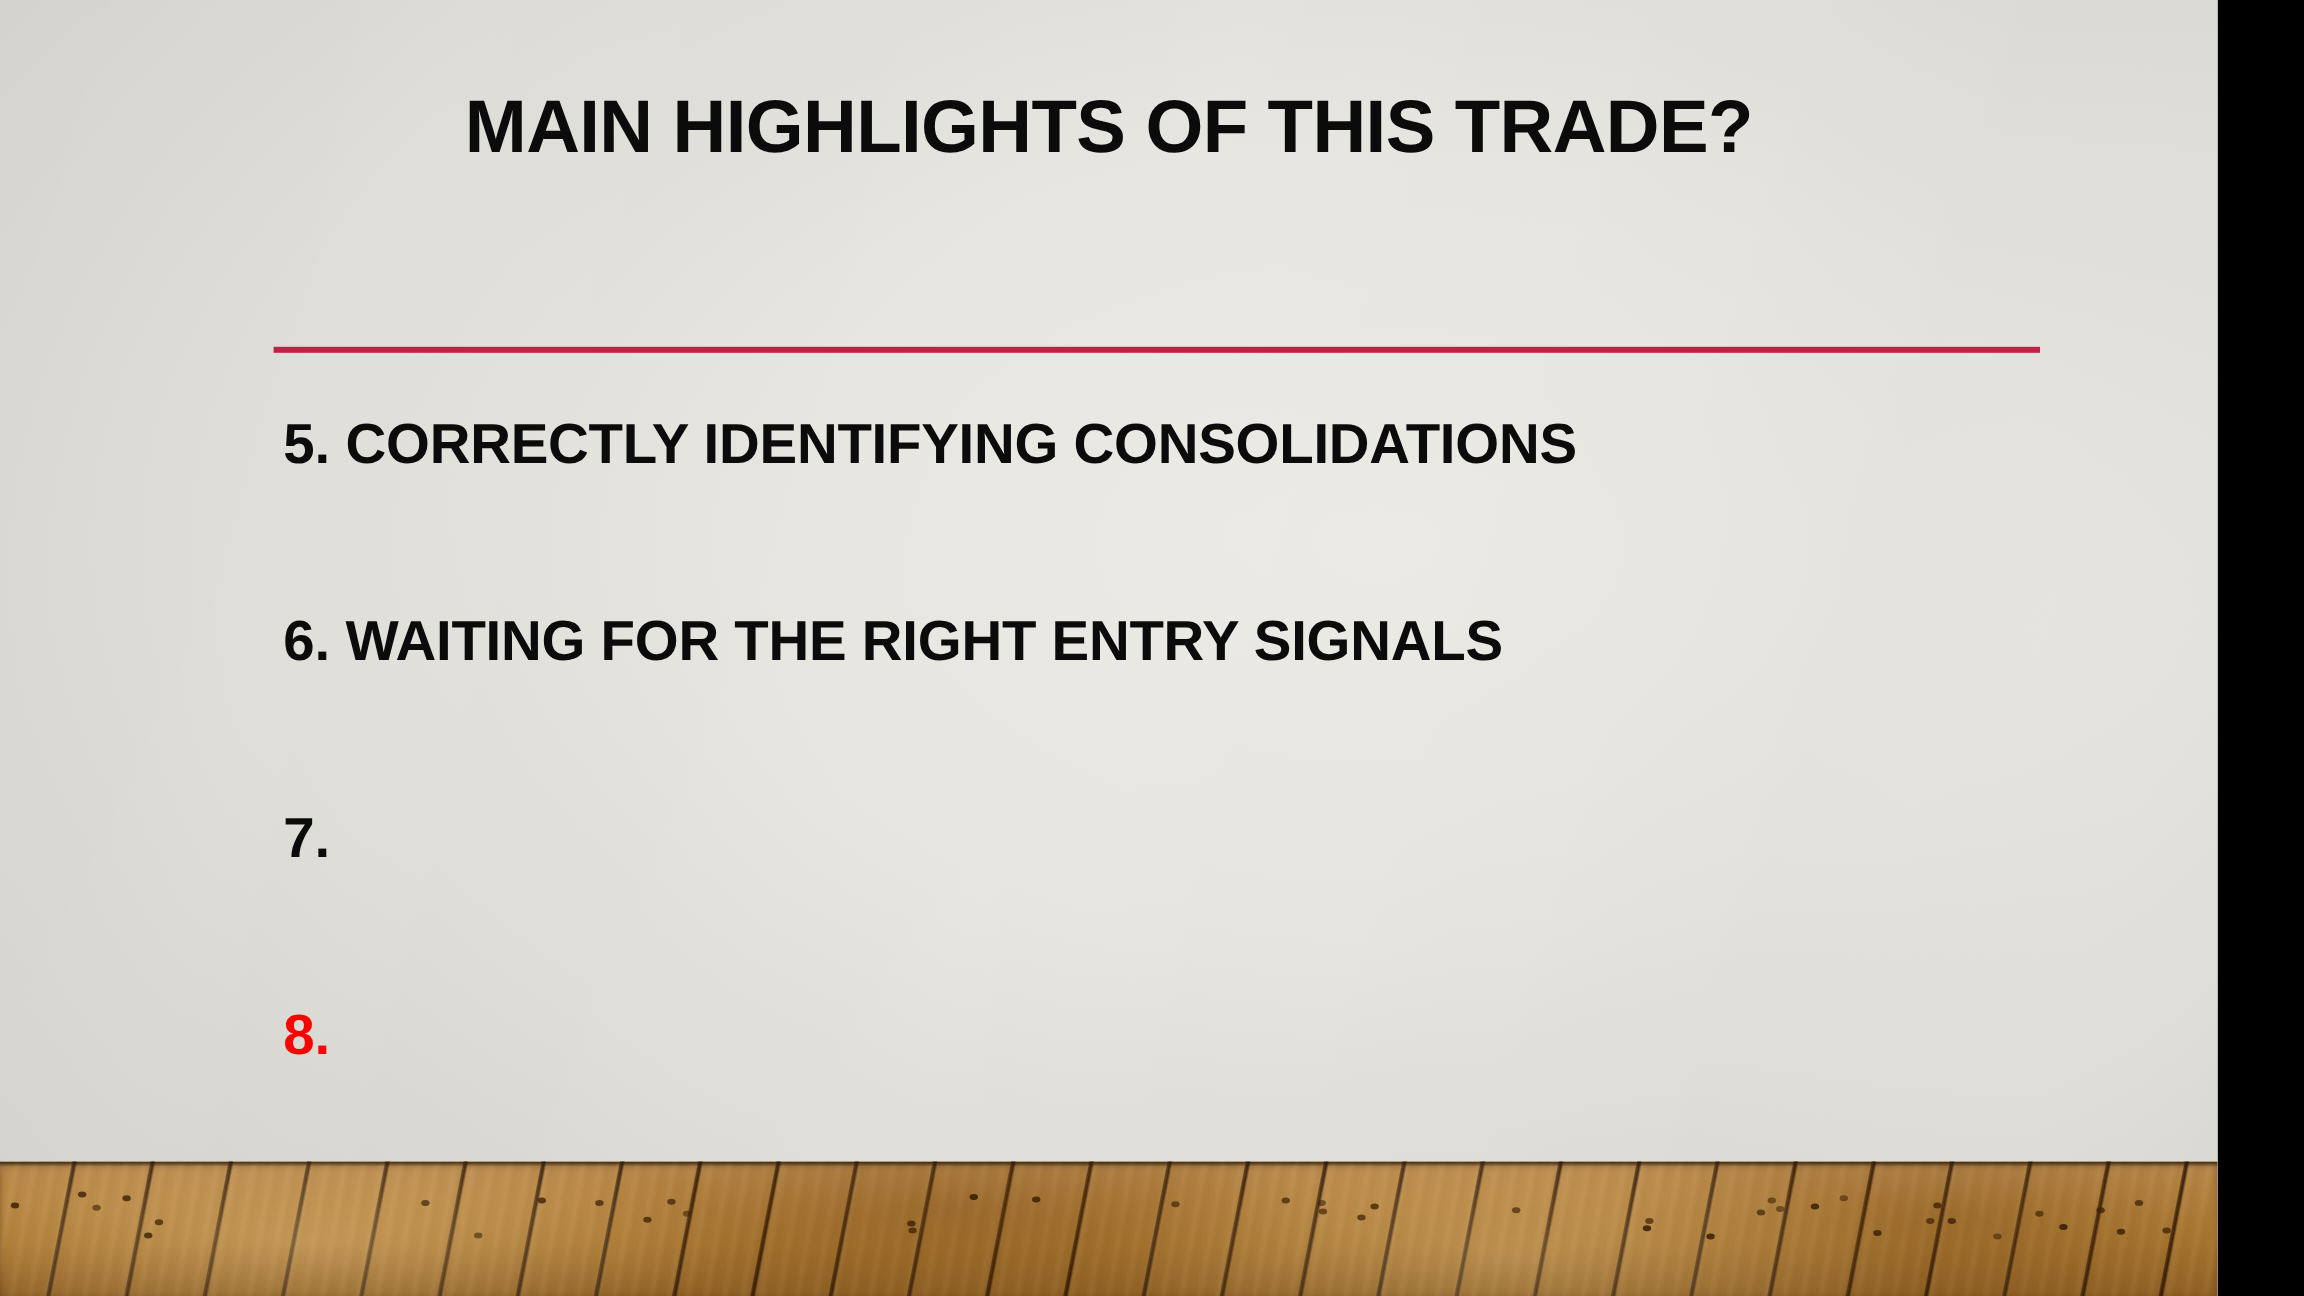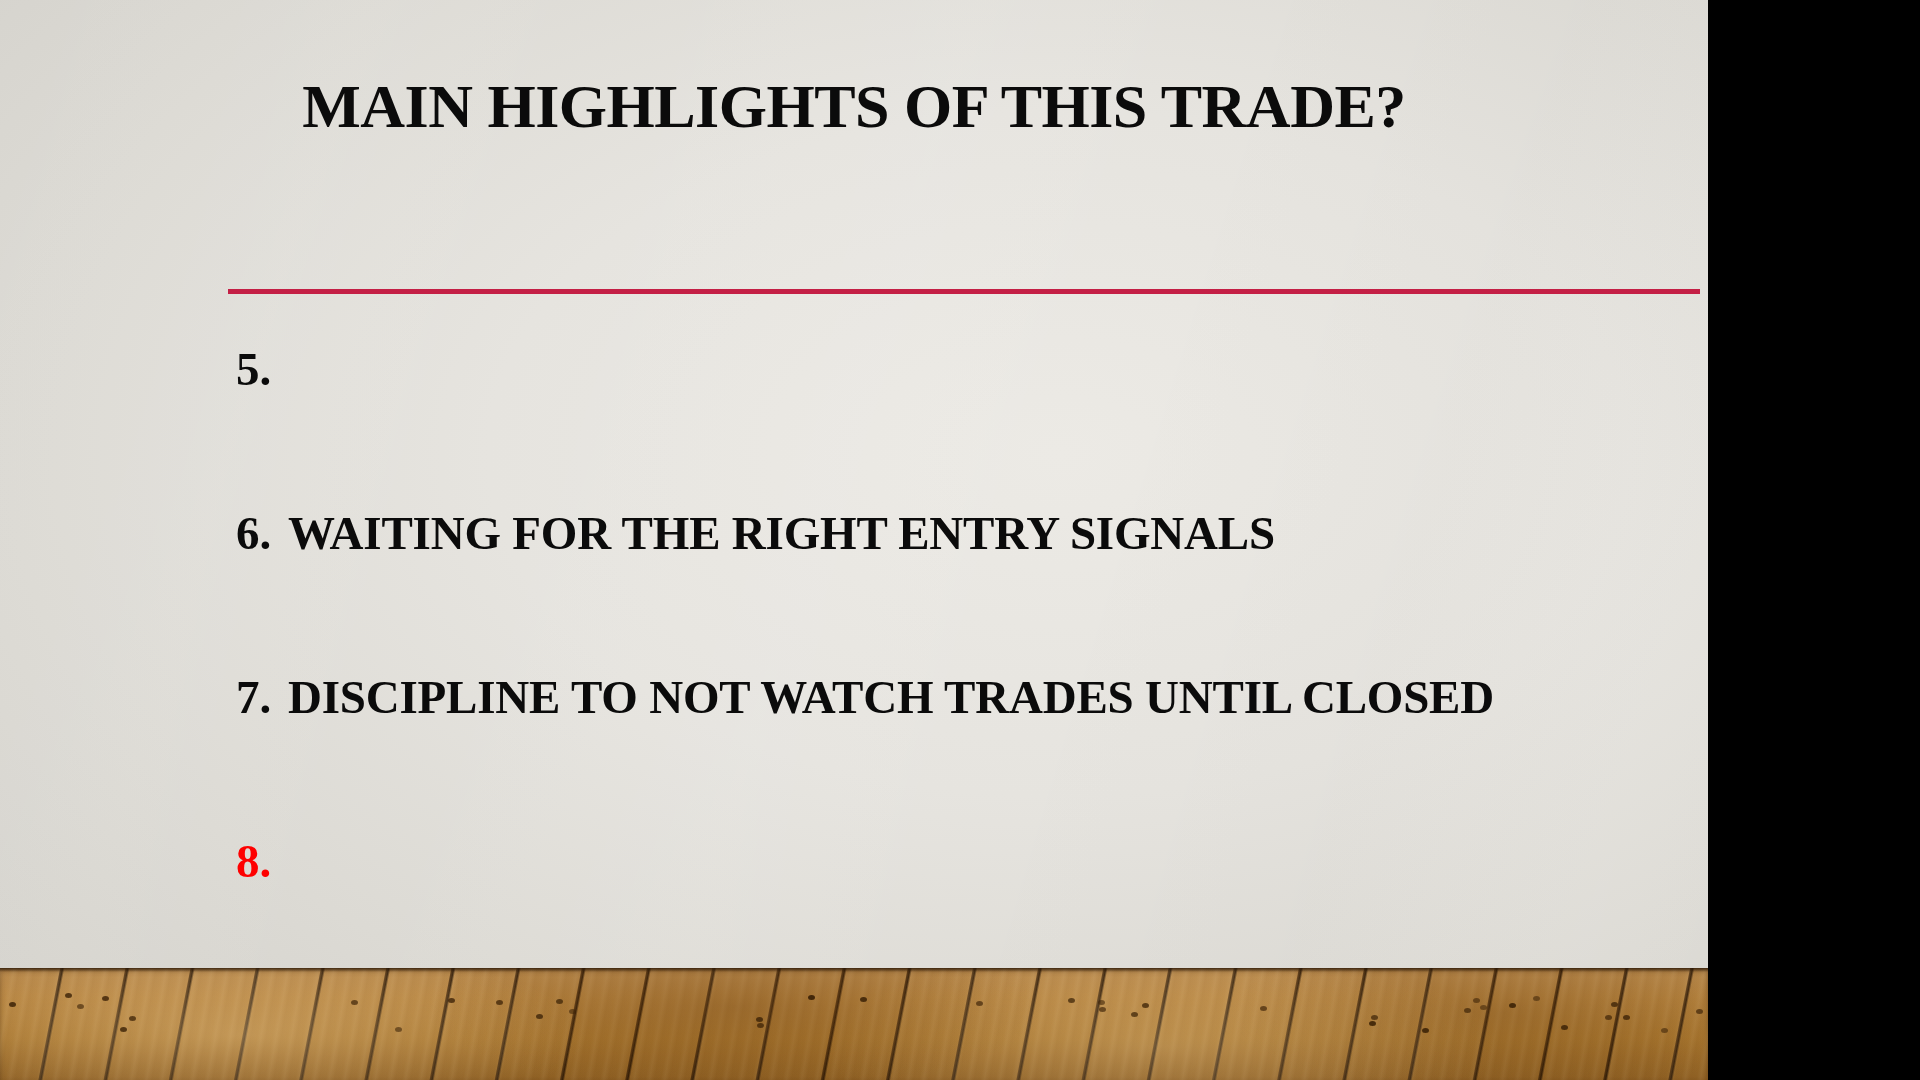--- a/index.html
+++ b/index.html
@@ -3,24 +3,24 @@
 <meta charset="utf-8">
 <title>Slide</title>
 <style>
   html, body {
     margin: 0;
     padding: 0;
     background: #000;
   }
   .slide {
     position: relative;
-    width: 1708px;
+    width: 1848px;
     height: 1080px;
     overflow: hidden;
-    font-family: Liberation Serif, serif;
+    font-family: Liberation Sans, sans-serif;
     background:
       radial-gradient(ellipse 1500px 900px at 62% 42%, #eceae5 0%, #e6e4df 38%, #dcdad4 70%, #d2d0ca 100%),
       linear-gradient(118deg, #d3d1cb 0%, #e4e2dd 45%, #eceae6 62%, #e0ded8 85%, #d6d4ce 100%);
   }
 
   
   .wall-sheen {
     position: absolute;
     inset: 0;
     background:
@@ -173,30 +173,30 @@
   <div class="wall-sheen"></div>
 
   <div class="title">MAIN HIGHLIGHTS OF THIS TRADE?</div>
 
   <div class="rule"></div>
 
   <div class="body-list">
 
     <div class="bullet-row">
       <span class="bullet-num">5.</span>
+      <span class="bullet-text">CORRECTLY IDENTIFYING CONSOLIDATIONS</span>
     </div>
 
     <div class="bullet-row">
       <span class="bullet-num">6.</span>
       <span class="bullet-text">WAITING FOR THE RIGHT ENTRY SIGNALS</span>
     </div>
 
     <div class="bullet-row">
       <span class="bullet-num">7.</span>
-      <span class="bullet-text">DISCIPLINE TO NOT WATCH TRADES UNTIL CLOSED</span>
     </div>
 
     <div class="bullet-row highlight">
       <span class="bullet-num">8.</span>
     </div>
 
   </div>
 
   <div class="floor">
     <div class="floor-planks"></div>

